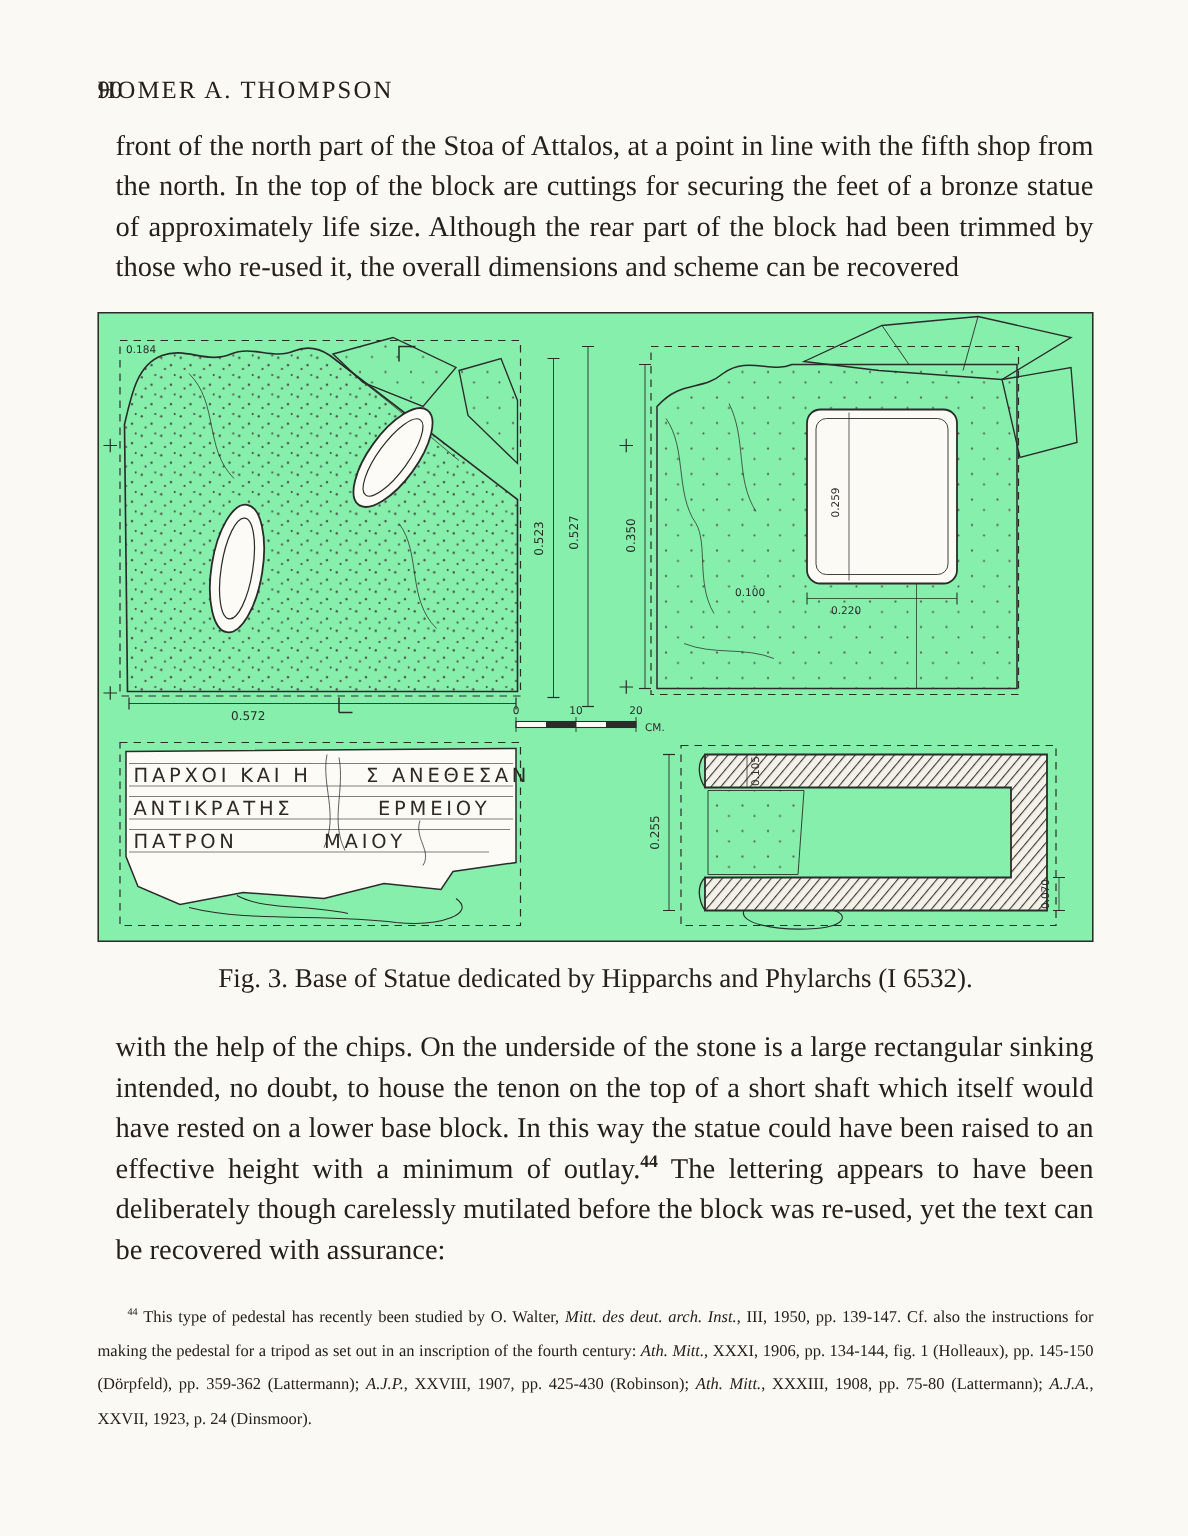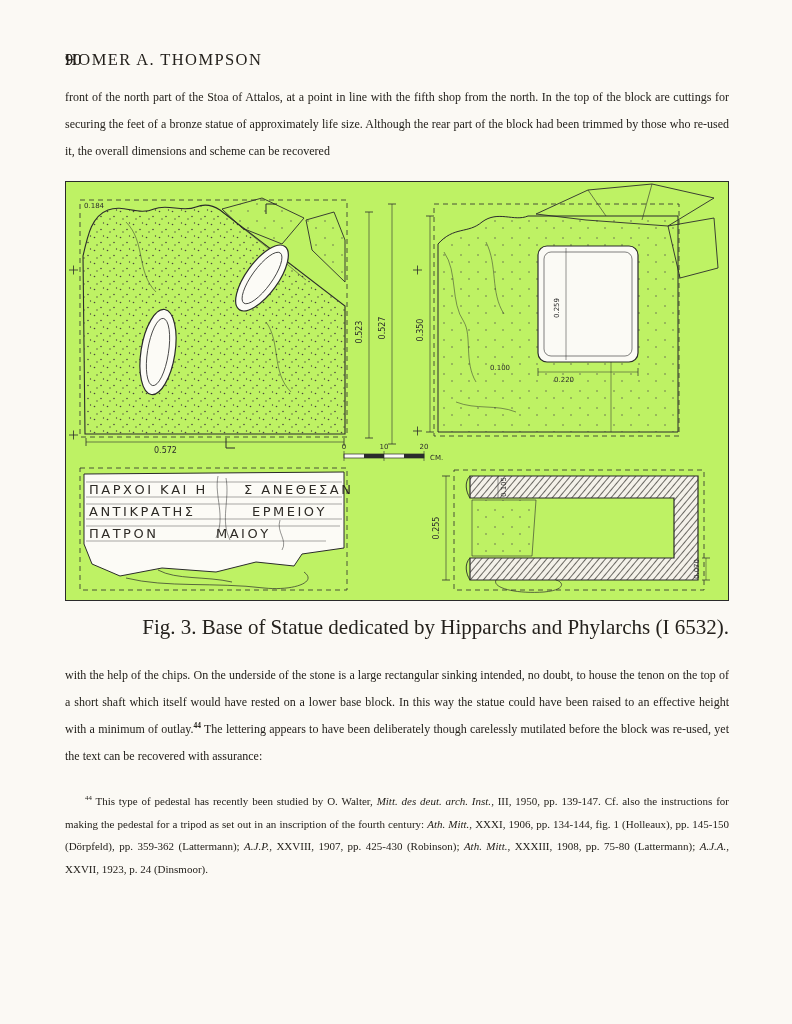--- a/index.html
+++ b/index.html
@@ -13,31 +13,31 @@
     font-family:"Liberation Serif", serif;
     color:#24211c;
     overflow:hidden;
   }
   .header{position:relative;height:22px;margin-bottom:10px;}
   .pagenum{position:absolute;left:0;top:0;font-size:16.5px;}
   .running-title{
     display:block;text-align:left;font-size:16.5px;letter-spacing:1.4px;
   }
   p.body-text{
-    font-size:12px;line-height:27px;text-align:justify;margin:12px 0 0 0;
+    font-size:19px;line-height:27px;text-align:justify;margin:12px 0 0 12px;
   }
   sup{font-size:0.62em;vertical-align:super;line-height:0;font-weight:bold;}
   figure{margin:16px 0 0 0;padding:0;}
   .figure-box{
     border:1.5px solid #2b2b2b;
-    background:#bef264;
+    background:#86efac;
   }
   .figure-box svg{display:block;}
   figcaption{
-    margin-top:14px;text-align:right;font-size:21px;color:#24211c;
+    margin-top:14px;text-align:center;font-size:18px;color:#24211c;
   }
   p.after-fig{margin-top:22px;}
   p.footnote{
     font-size:11px;line-height:22.5px;text-align:justify;
     margin:20px 0 0 0;text-indent:20px;
   }
   p.footnote sup{font-weight:normal;}
   
   svg text{font-family:"DejaVu Sans", sans-serif;fill:#2b2b2b;}
   .dimtext{font-size:8px;}

